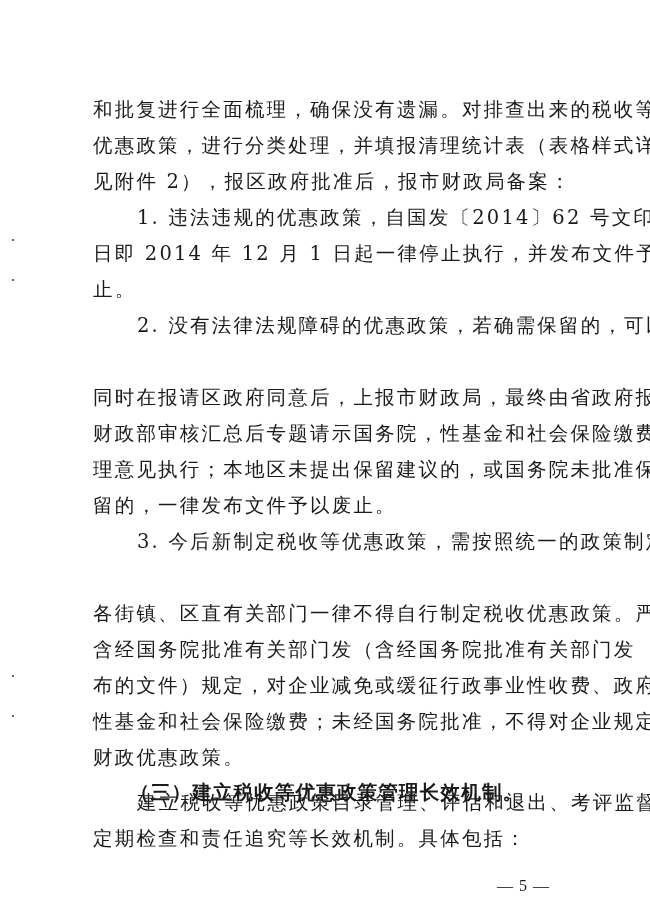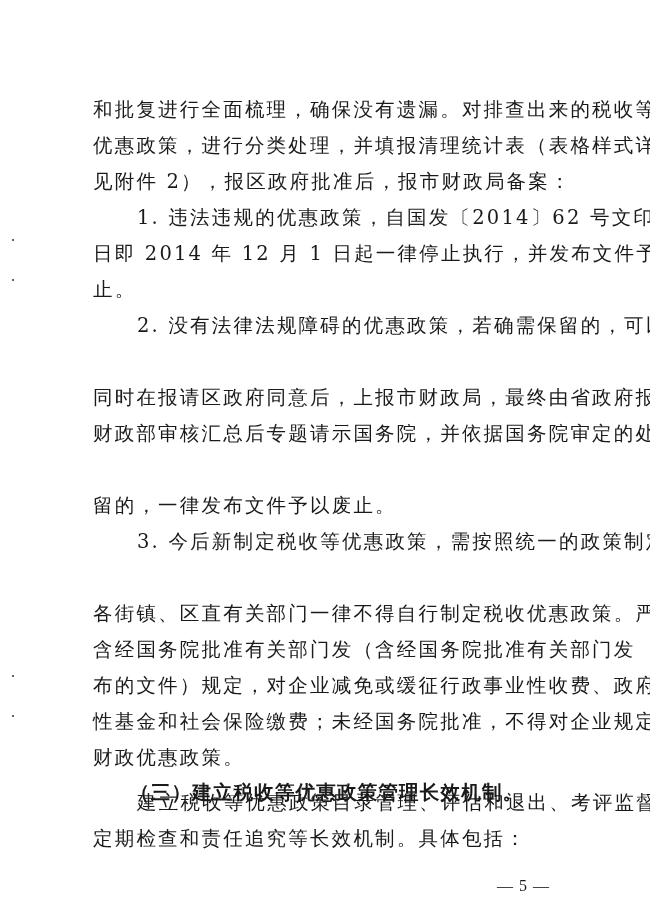--- a/index.html
+++ b/index.html
@@ -30,21 +30,22 @@
   <div class="dot" style="top:699px"></div>
 
   <div class="line" style="top:76px">和批复进行全面梳理，确保没有遗漏。对排查出来的税收等</div>
   <div class="line" style="top:112px">优惠政策，进行分类处理，并填报清理统计表（表格样式详</div>
   <div class="line" style="top:148px">见附件 2），报区政府批准后，报市财政局备案：</div>
   <div class="line indent" style="top:184px">1. 违法违规的优惠政策，自国发〔2014〕62 号文印发之</div>
   <div class="line" style="top:220px">日即 2014 年 12 月 1 日起一律停止执行，并发布文件予以废</div>
   <div class="line" style="top:256px">止。</div>
   <div class="line indent" style="top:292px">2. 没有法律法规障碍的优惠政策，若确需保留的，可以</div>
   <div class="line" style="top:364px">同时在报请区政府同意后，上报市财政局，最终由省政府报</div>
-  <div class="line" style="top:400px">财政部审核汇总后专题请示国务院，并依据国务院审定的处</div>
+  <div class="line" style="top:400px">财政部审核汇总后专题请示国务院，性基金和社会保险缴费</div>
+  <div class="line" style="top:436px">理意见执行；本地区未提出保留建议的，或国务院未批准保</div>
   <div class="line" style="top:472px">留的，一律发布文件予以废止。</div>
   <div class="line indent" style="top:508px">3. 今后新制定税收等优惠政策，需按照统一的政策制定</div>
   <div class="line" style="top:580px">各街镇、区直有关部门一律不得自行制定税收优惠政策。严</div>
   <div class="line" style="top:616px">含经国务院批准有关部门发（含经国务院批准有关部门发</div>
   <div class="line" style="top:688px">性基金和社会保险缴费；未经国务院批准，不得对企业规定</div>
   <div class="line" style="top:652px">布的文件）规定，对企业减免或缓征行政事业性收费、政府</div>
   <div class="line" style="top:724px">财政优惠政策。</div>
   <div class="line heading" style="top:730px; top:732px;">（三）建立税收等优惠政策管理长效机制。</div>
   <div class="line indent" style="top:769px">建立税收等优惠政策目录管理、评估和退出、考评监督、</div>
   <div class="line" style="top:805px">定期检查和责任追究等长效机制。具体包括：</div>

